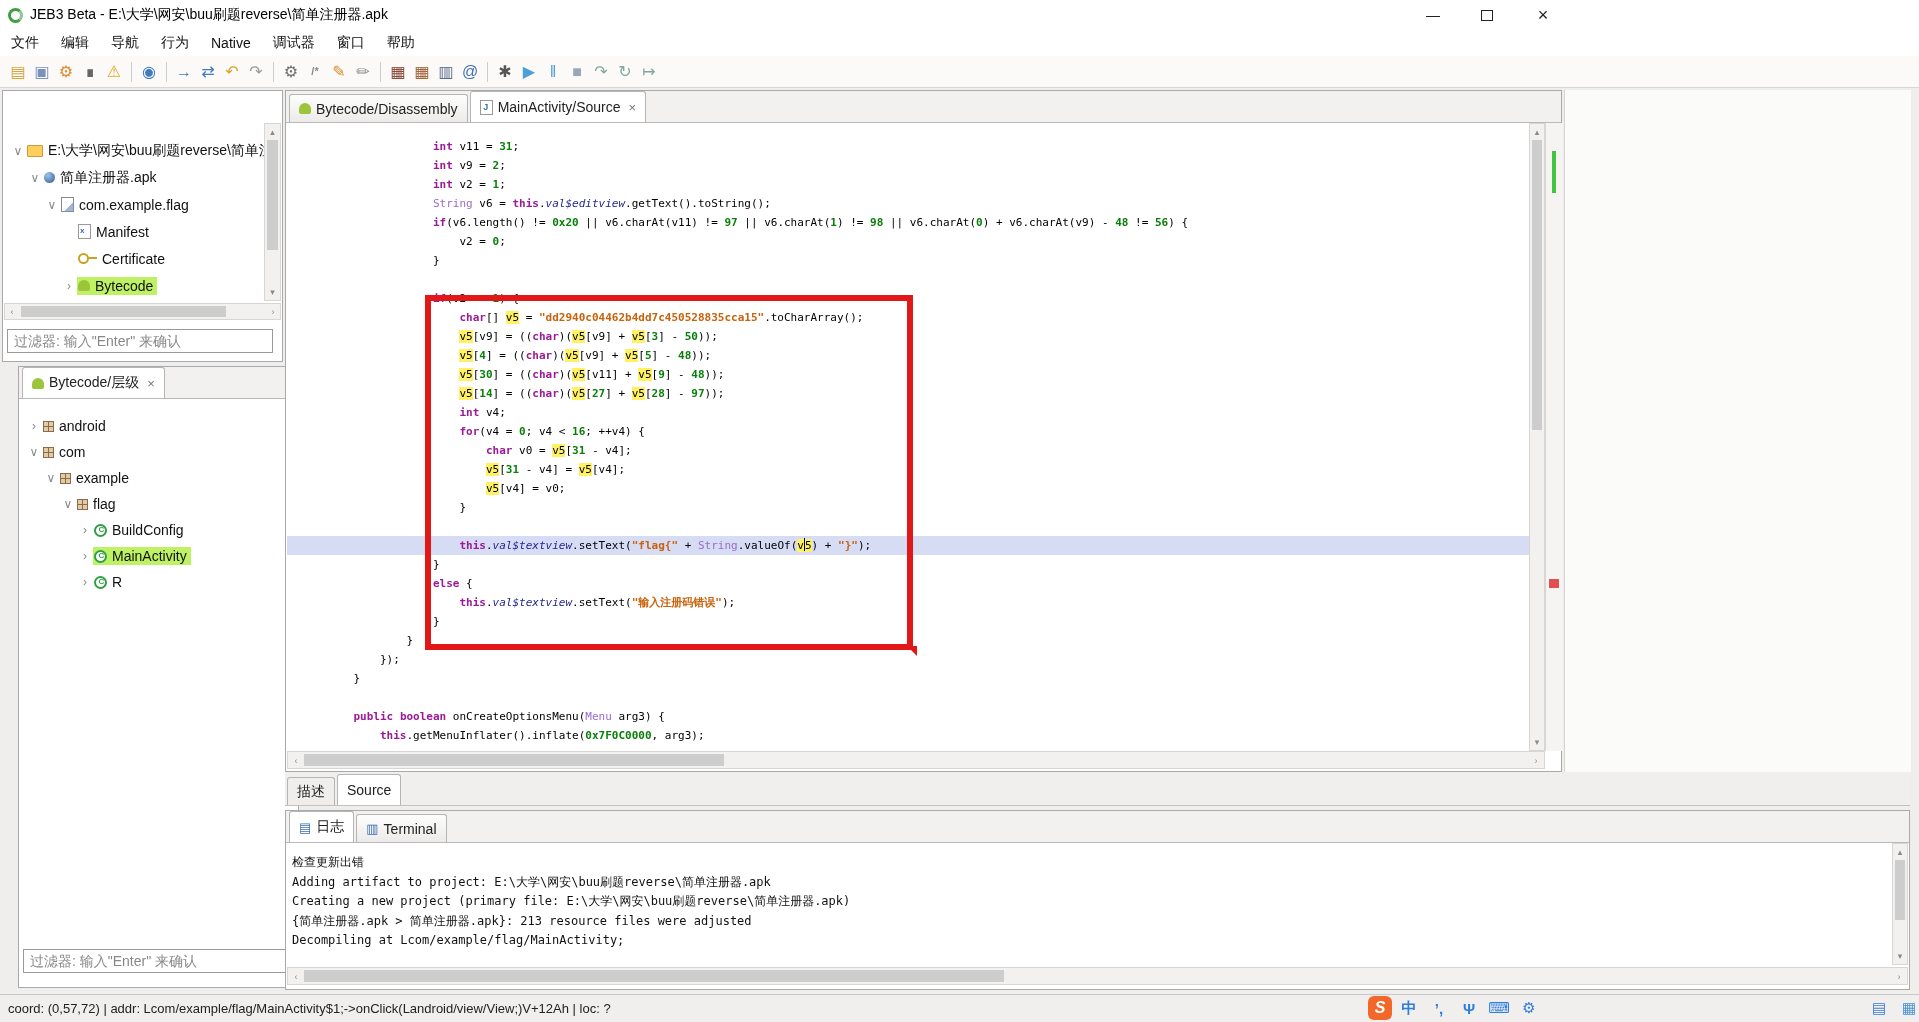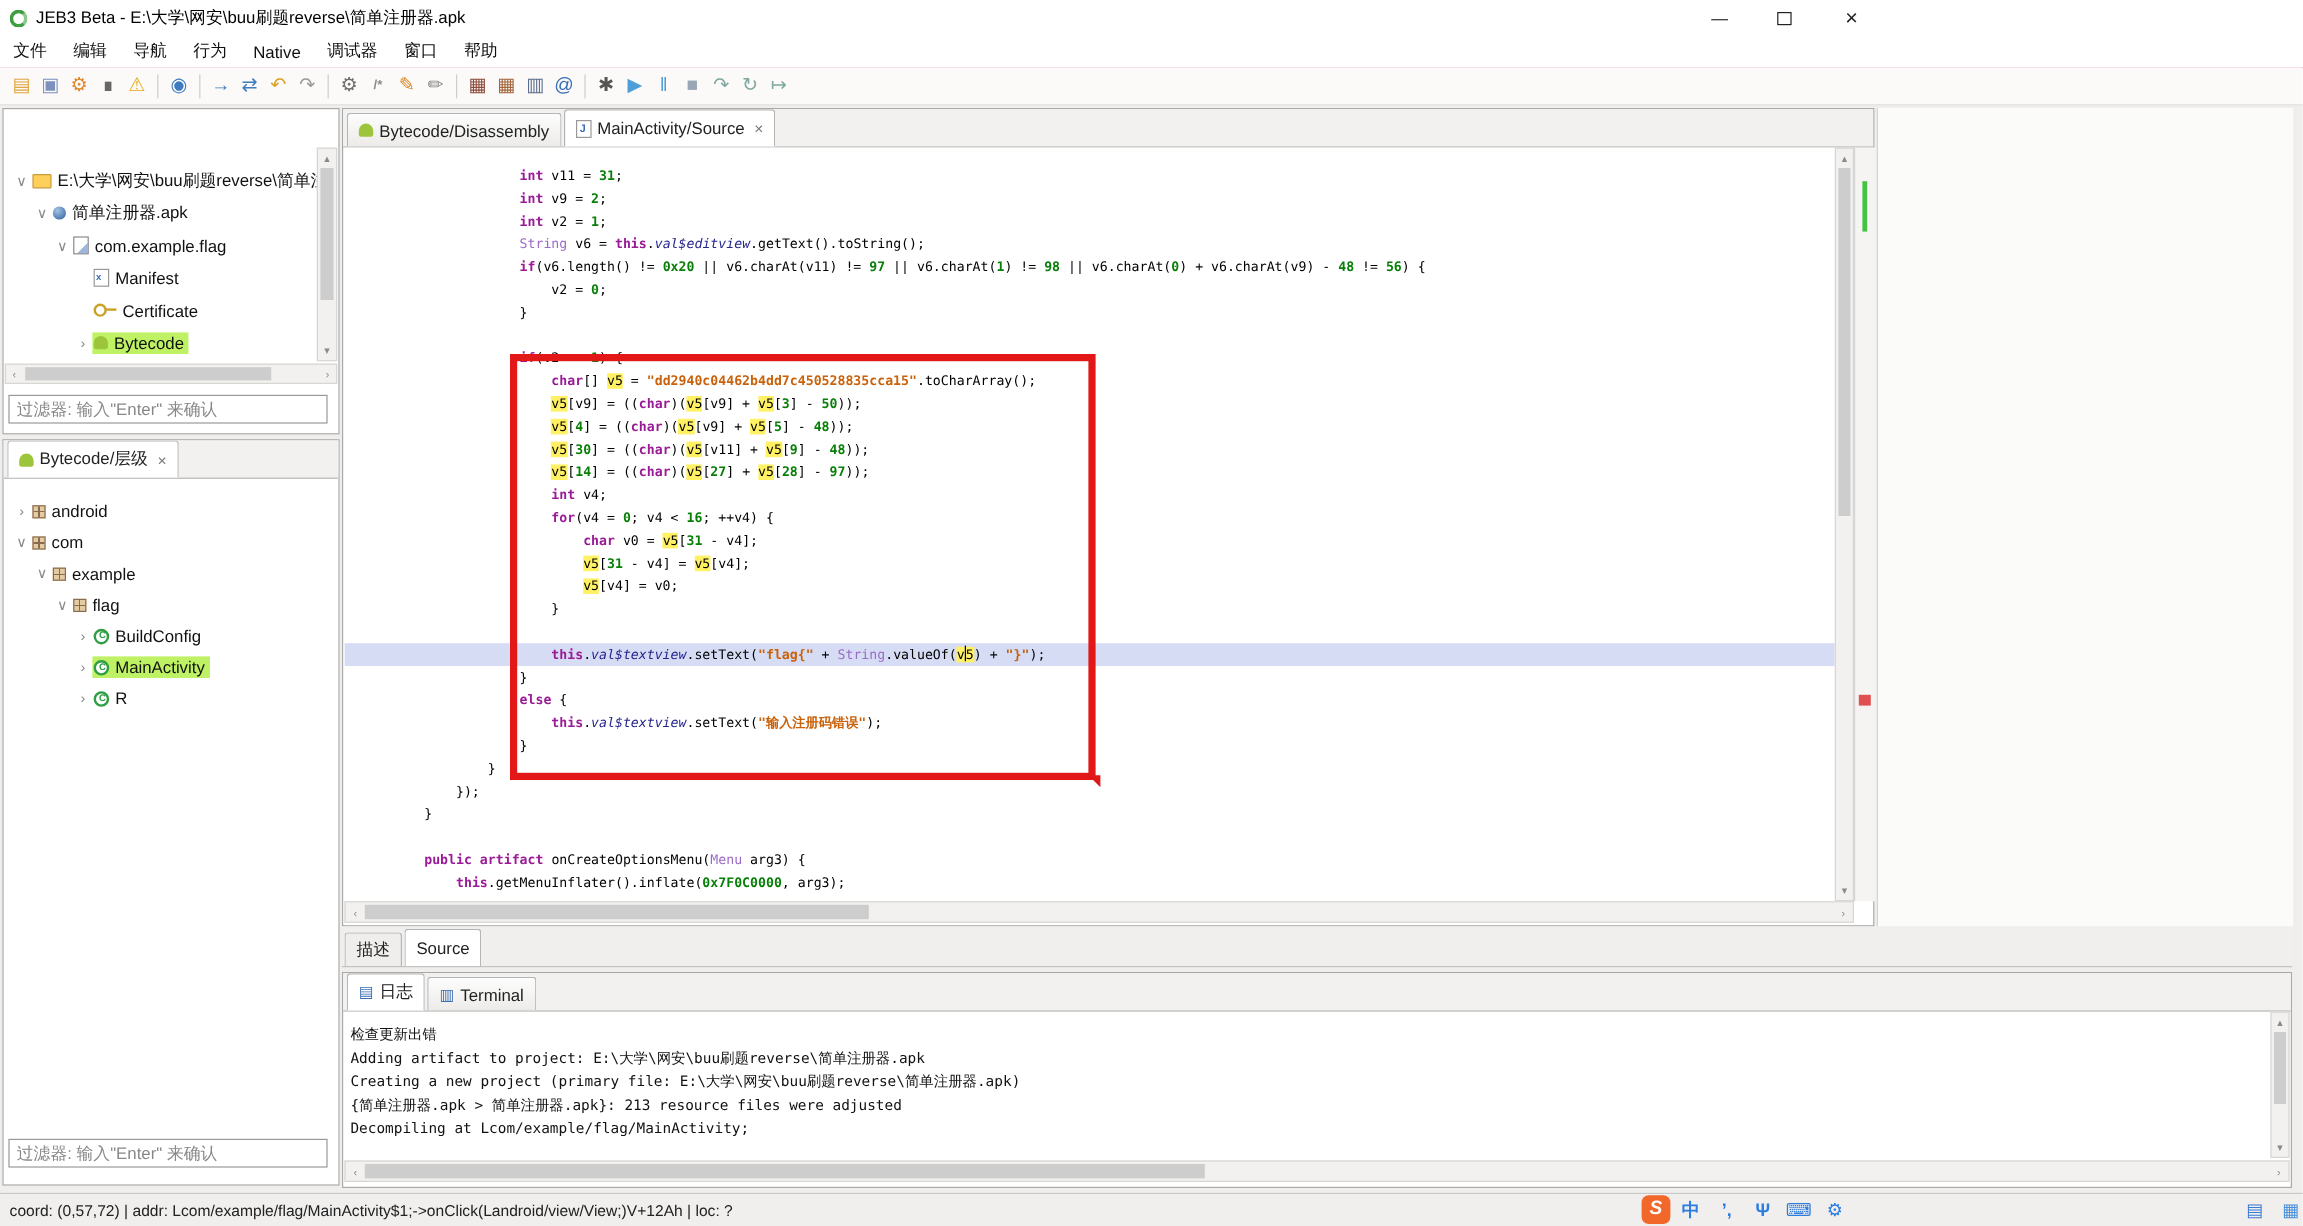--- a/index.html
+++ b/index.html
@@ -192,21 +192,21 @@
     </div>
 
     <div class="sb" style="left:1px;top:212px;width:277px;height:17px">
       <span class="arr" style="left:2px;top:1px;width:10px">‹</span>
       <div class="thumb" style="left:16px;top:2px;width:205px;height:11px"></div>
       <span class="arr" style="right:2px;top:1px;width:10px">›</span>
     </div>
     <input class="filter" style="left: 4px; top: 238px; width: 266px;" placeholder="过滤器: 输入&quot;Enter&quot; 来确认">
   </div>
 
-  <div class="panel" style="left:2px;top:366px;width:281px;height:622px">
+  <div class="panel" style="left:18px;top:366px;width:281px;height:622px">
     <div class="tabrow">
       <div class="tab active">
         <span class="ic ic-android"></span>
         <span>Bytecode/层级</span>
         <span class="x">×</span>
       </div>
     </div>
     <div id="htree" style="position:absolute;left:1px;top:32px;right:2px;bottom:46px;overflow:hidden;padding-top:14px">
         <div class="trow" style="height: 26px; padding-left: 6px;">
           <span class="exp">›</span>
@@ -299,21 +299,21 @@
         <div class="cl">&nbsp;</div>
         <div class="cl cur"><span>                    </span><span class="ck">this</span><span>.</span><span class="cf">val$textview</span><span>.setText(</span><span class="cs">"flag{"</span><span> + </span><span class="ct">String</span><span>.valueOf(</span><span class="chl">v</span><span class="caret"></span><span class="chl">5</span><span>) + </span><span class="cs">"}"</span><span>);</span></div>
         <div class="cl"><span>                }</span></div>
         <div class="cl"><span>                </span><span class="ck">else</span><span> {</span></div>
         <div class="cl"><span>                    </span><span class="ck">this</span><span>.</span><span class="cf">val$textview</span><span>.setText(</span><span class="cs">"输入注册码错误"</span><span>);</span></div>
         <div class="cl"><span>                }</span></div>
         <div class="cl"><span>            }</span></div>
         <div class="cl"><span>        });</span></div>
         <div class="cl"><span>    }</span></div>
         <div class="cl">&nbsp;</div>
-        <div class="cl"><span>    </span><span class="ck">public</span><span> </span><span class="ck">artifact</span><span> onCreateOptionsMenu(</span><span class="ct">Menu</span><span> arg3) {</span></div>
+        <div class="cl"><span>    </span><span class="ck">public</span><span> </span><span class="ck">boolean</span><span> onCreateOptionsMenu(</span><span class="ct">Menu</span><span> arg3) {</span></div>
         <div class="cl"><span>        </span><span class="ck">this</span><span>.getMenuInflater().inflate(</span><span class="cn">0x7F0C0000</span><span>, arg3);</span></div>
         <div class="redbox" style="left:138px;top:172px;width:476px;height:343px">
           <span class="tip"></span>
         </div>
       </div>
 
     <div class="sb" style="left:1243px;top:32px;width:16px;height:628px">
       <span class="arr" style="left:0;top:1px;width:14px">▴</span>
       <div class="thumb" style="left:2px;top:16px;width:10px;height:290px"></div>
       <span class="arr" style="left:0;bottom:1px;width:14px">▾</span>

